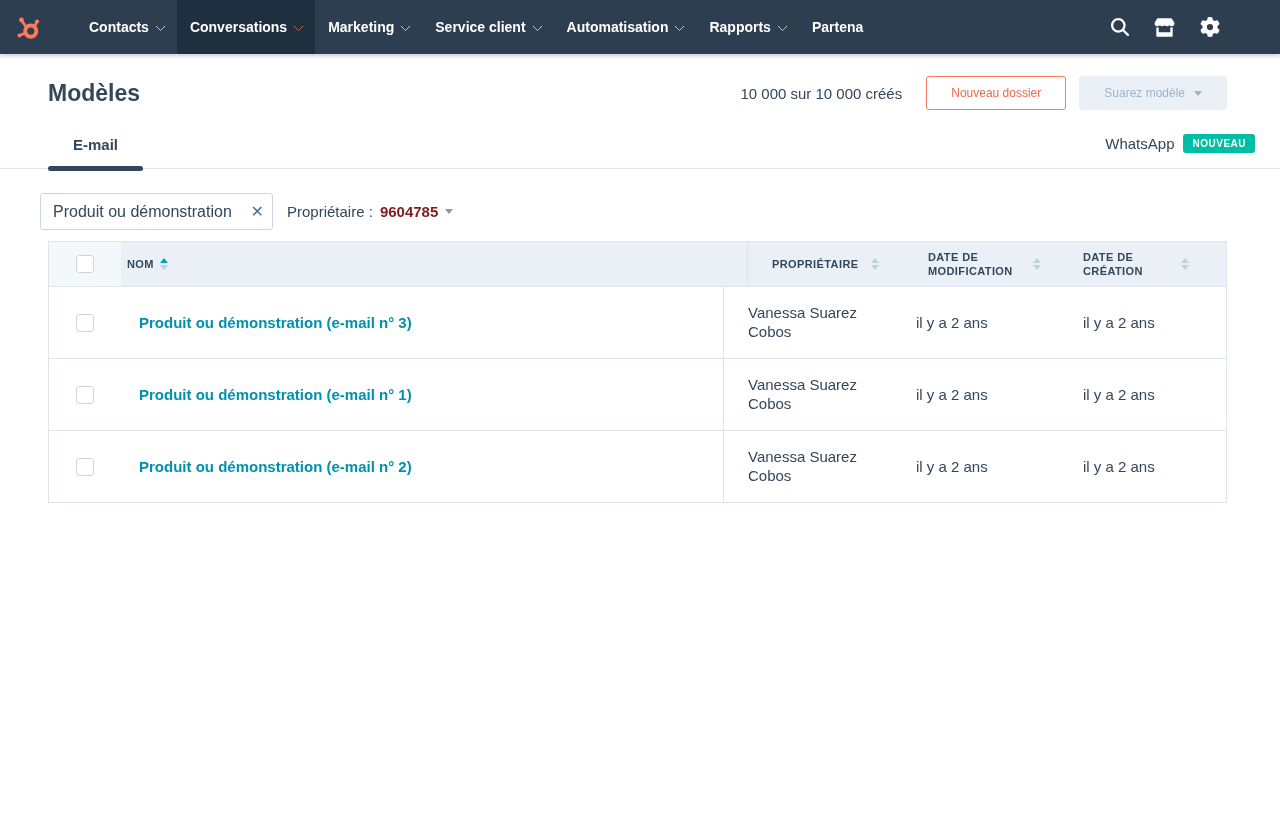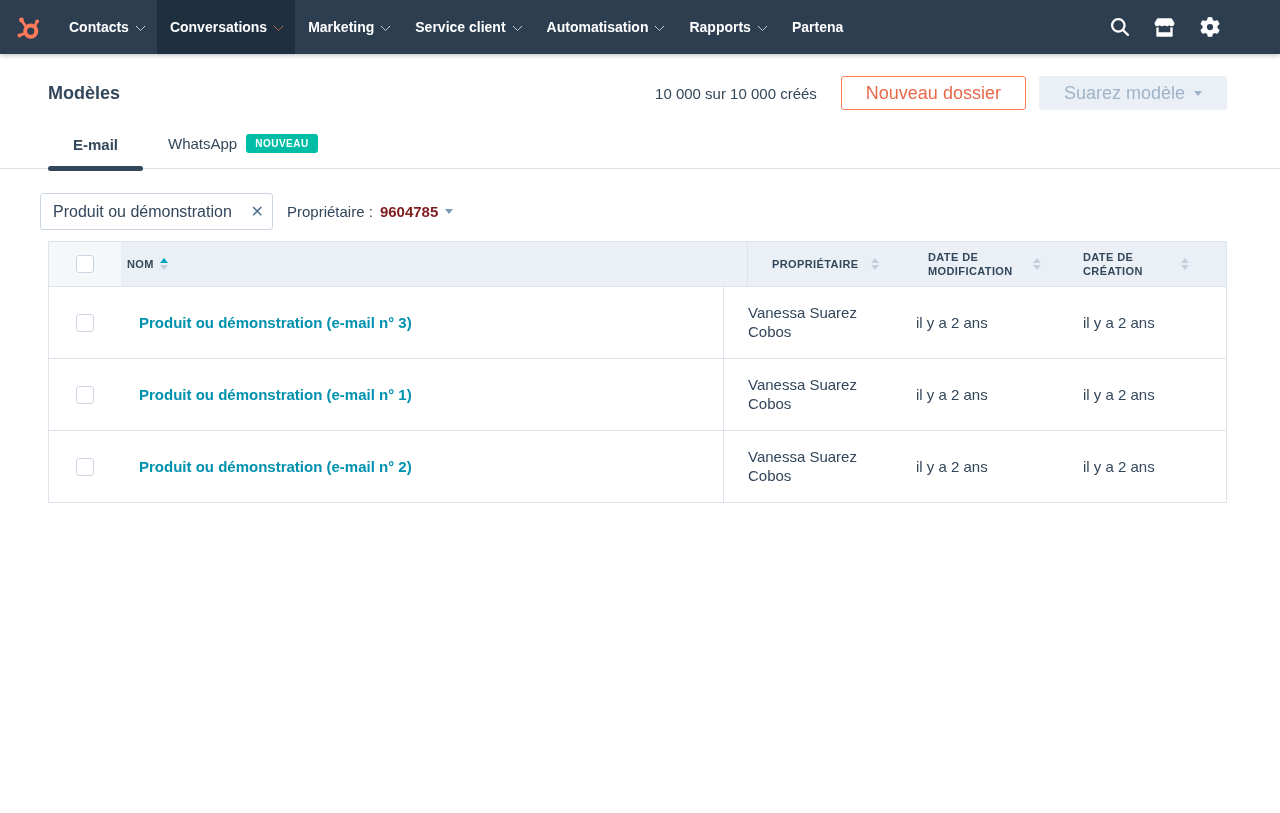--- a/index.html
+++ b/index.html
@@ -1,52 +1,52 @@
 <!DOCTYPE html>
 <html><head>
 <meta charset="utf-8">
 <style>
   * { margin:0; padding:0; box-sizing:border-box; }
   html,body { width:1280px; height:813px; overflow:hidden; background:#fff;
     font-family:"Liberation Sans", sans-serif; color:#33475b; }
 
   
   .topnav { height:54px; background:#2d3e50; display:flex; align-items:stretch;
-    box-shadow:0 2px 4px rgba(45,62,80,.25); position:relative; z-index:5; }
+    box-shadow:0 2px 4px rgba(45,62,80,.25); position:relative; z-index:5;gap:20px; }
   .logo-wrap { display:flex; align-items:center; padding:0 14px 0 15px; cursor:pointer; }
   .nav-items { display:flex; align-items:stretch; }
   .nav-item { display:flex; align-items:center; padding:0 13px; color:#ffffff;
     font-size:14px; font-weight:600; white-space:nowrap; cursor:pointer; }
   .nav-item.active { background:#1e2f40; }
   .chev { width:7px; height:7px; border-right:1.8px solid #ffffff; border-bottom:1.8px solid #ffffff;
     transform:rotate(45deg) translate(-1px,-1px); margin-left:8px; display:inline-block; border-radius:1px; }
   .nav-item.active .chev { border-color:#ff7a59; }
   .nav-item.clip span { display:inline-block; max-width:52px; overflow:hidden; white-space:nowrap; }
   .nav-icons { display:flex; align-items:center; gap:25px; margin-left:auto; padding-right:60px; }
   .icon-btn { position:relative; background:none; border:none; cursor:pointer; display:flex;
     align-items:center; justify-content:center; padding:0; }
   .icon-btn svg { display:block; }
 
   
   .page-header { display:flex; align-items:center; justify-content:space-between;
     padding:22px 53px 0 48px; }
-  .page-title { font-size:18px; font-weight:bold; color:#33475b; }
+  .page-title { font-size:23px; font-weight:bold; color:#33475b; }
   .header-right { display:flex; align-items:center; gap:24px; }
   .usage-count { font-size:15px; color:#33475b; }
   .btn-group { display:flex; align-items:center; gap:13px; }
-  .btn { height:34px; border-radius:3px; font-size:18px; padding:0 24px; cursor:pointer;
+  .btn { height:34px; border-radius:3px; font-size:12px; padding:0 24px; cursor:pointer;
     font-family:"Liberation Sans", sans-serif; display:flex; align-items:center;justify-content:center; }
   .btn-outline { background:#fff; border:1px solid #ff7a59; color:#e8684a; }
   .btn-disabled { background:#eaf0f6; border:1px solid #eaf0f6; color:#9fb3c8; cursor:default; }
   .caret { width:0; height:0; border-left:4.5px solid transparent; border-right:4.5px solid transparent;
     border-top:5.5px solid currentColor; display:inline-block; margin-left:9px; }
 
   
   .tabs { display:flex; align-items:flex-end; margin-top:24px; padding-left:48px;
-    border-bottom:1px solid #dfe3eb; }
+    border-bottom:1px solid #dfe3eb;justify-content:space-between; }
   .tab { position:relative; padding:0 25px 15px; font-size:15px; color:#33475b;
     cursor:pointer; display:flex; align-items:center; }
   .tab.active { font-weight:bold; }
   .tab.active::after { content:""; position:absolute; left:0; right:0; bottom:-3px;
     height:5px; background:#33475b; border-radius:3px; }
   .new-badge { background:#00bda5; color:#fff; font-size:10px; font-weight:bold;
     letter-spacing:.5px; padding:4px 9px; border-radius:3px; margin-left:9px; }
 
   
   .filters { display:flex; align-items:center; margin:24px 40px 0; }

